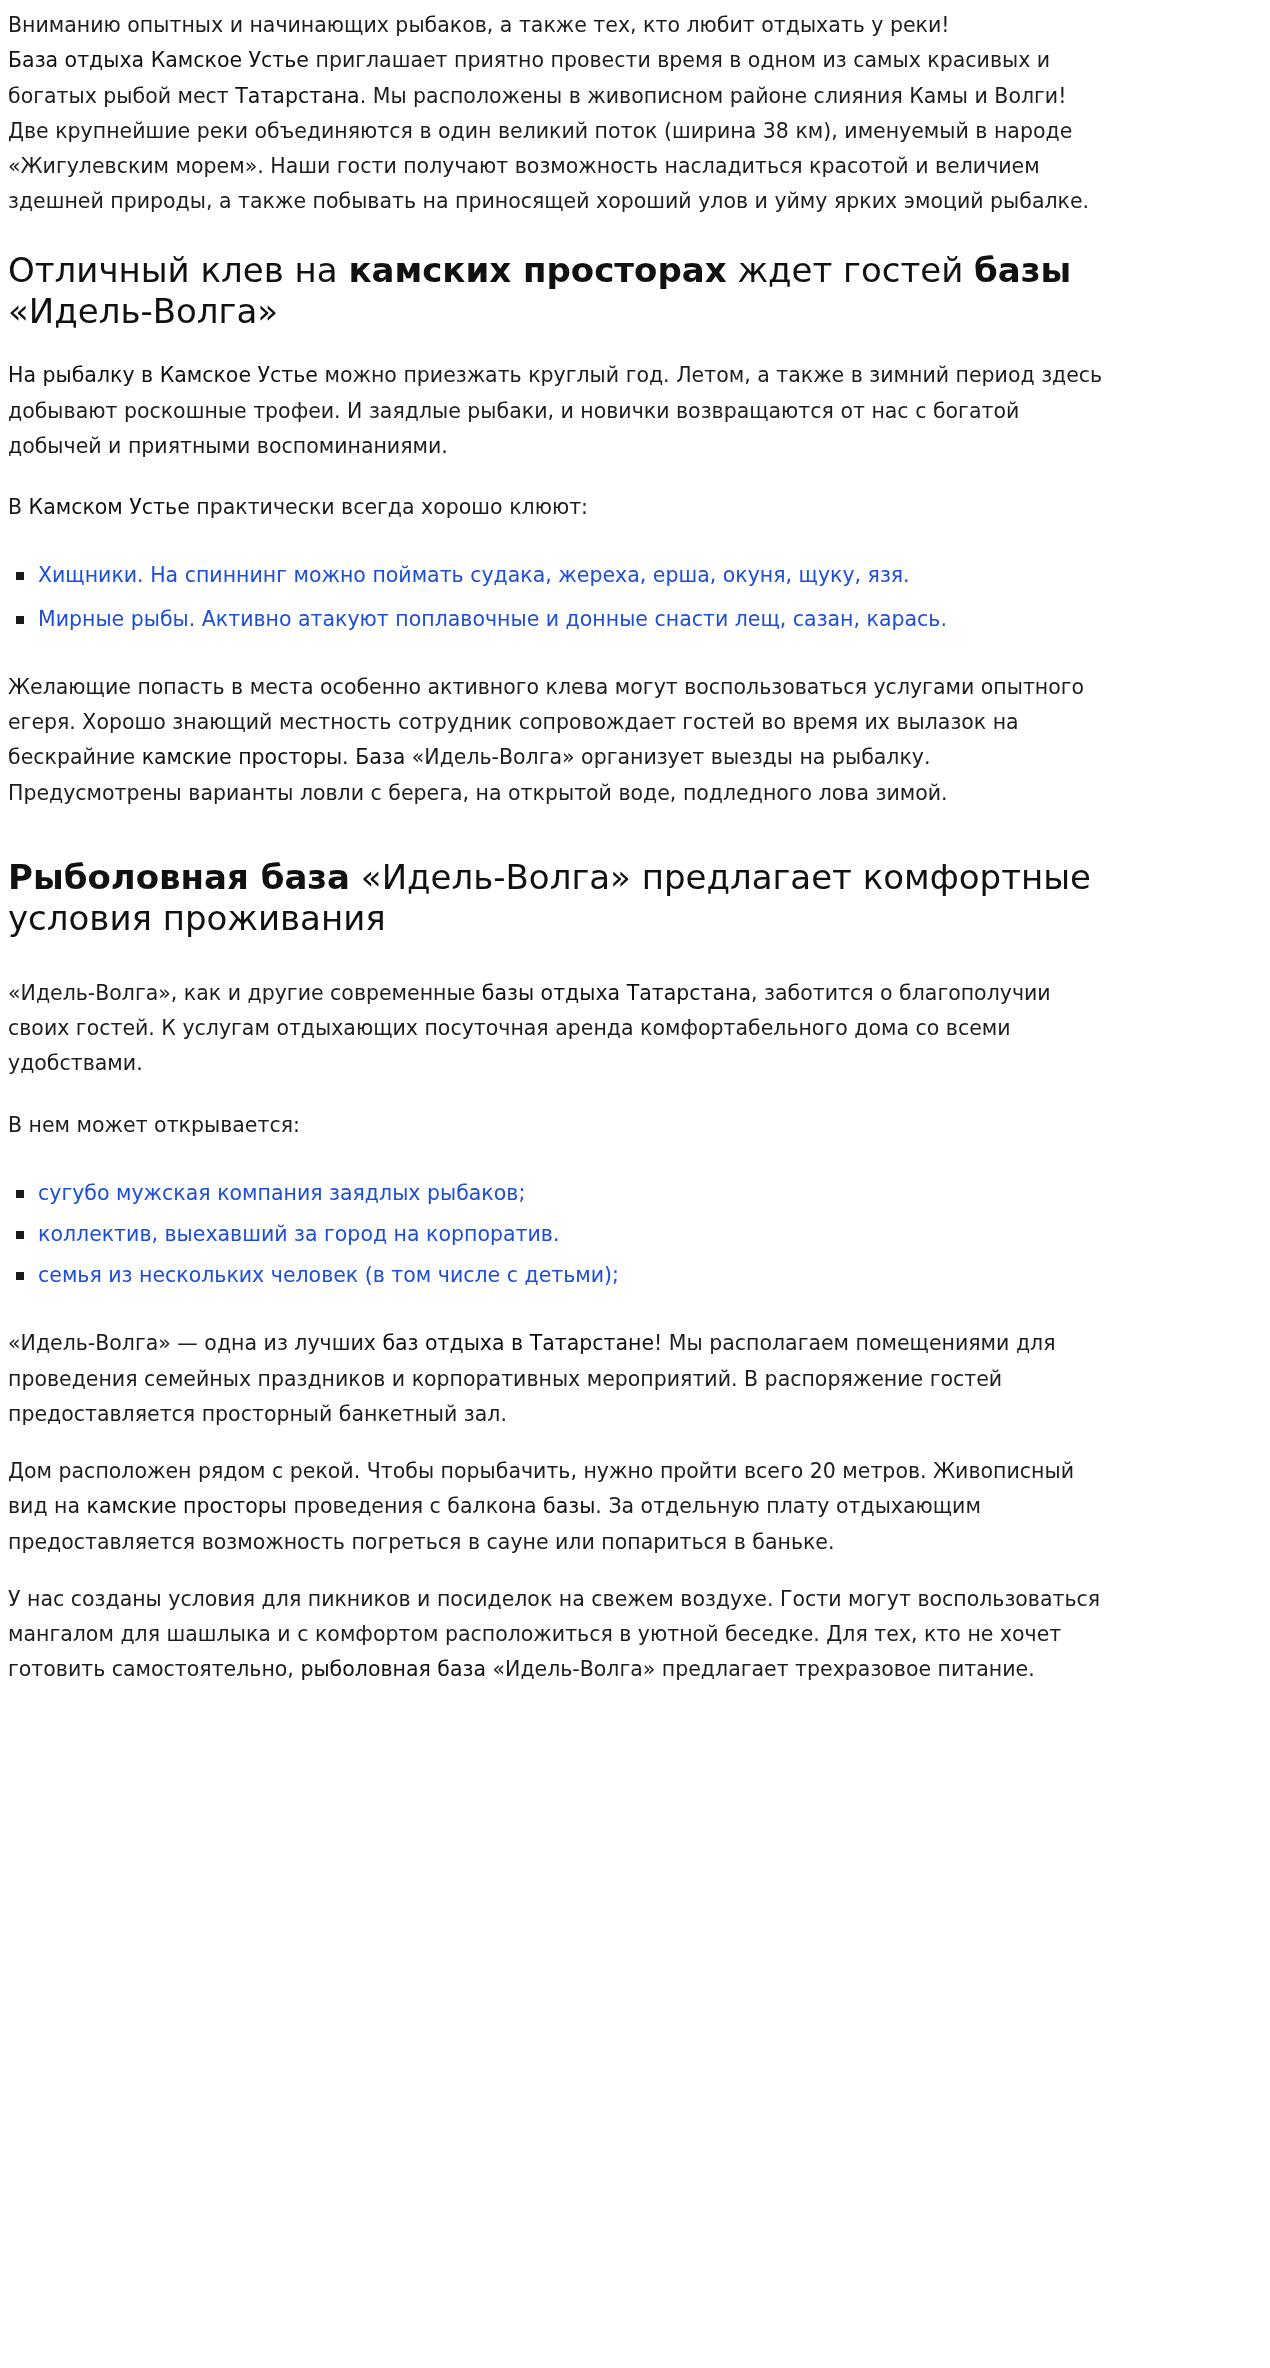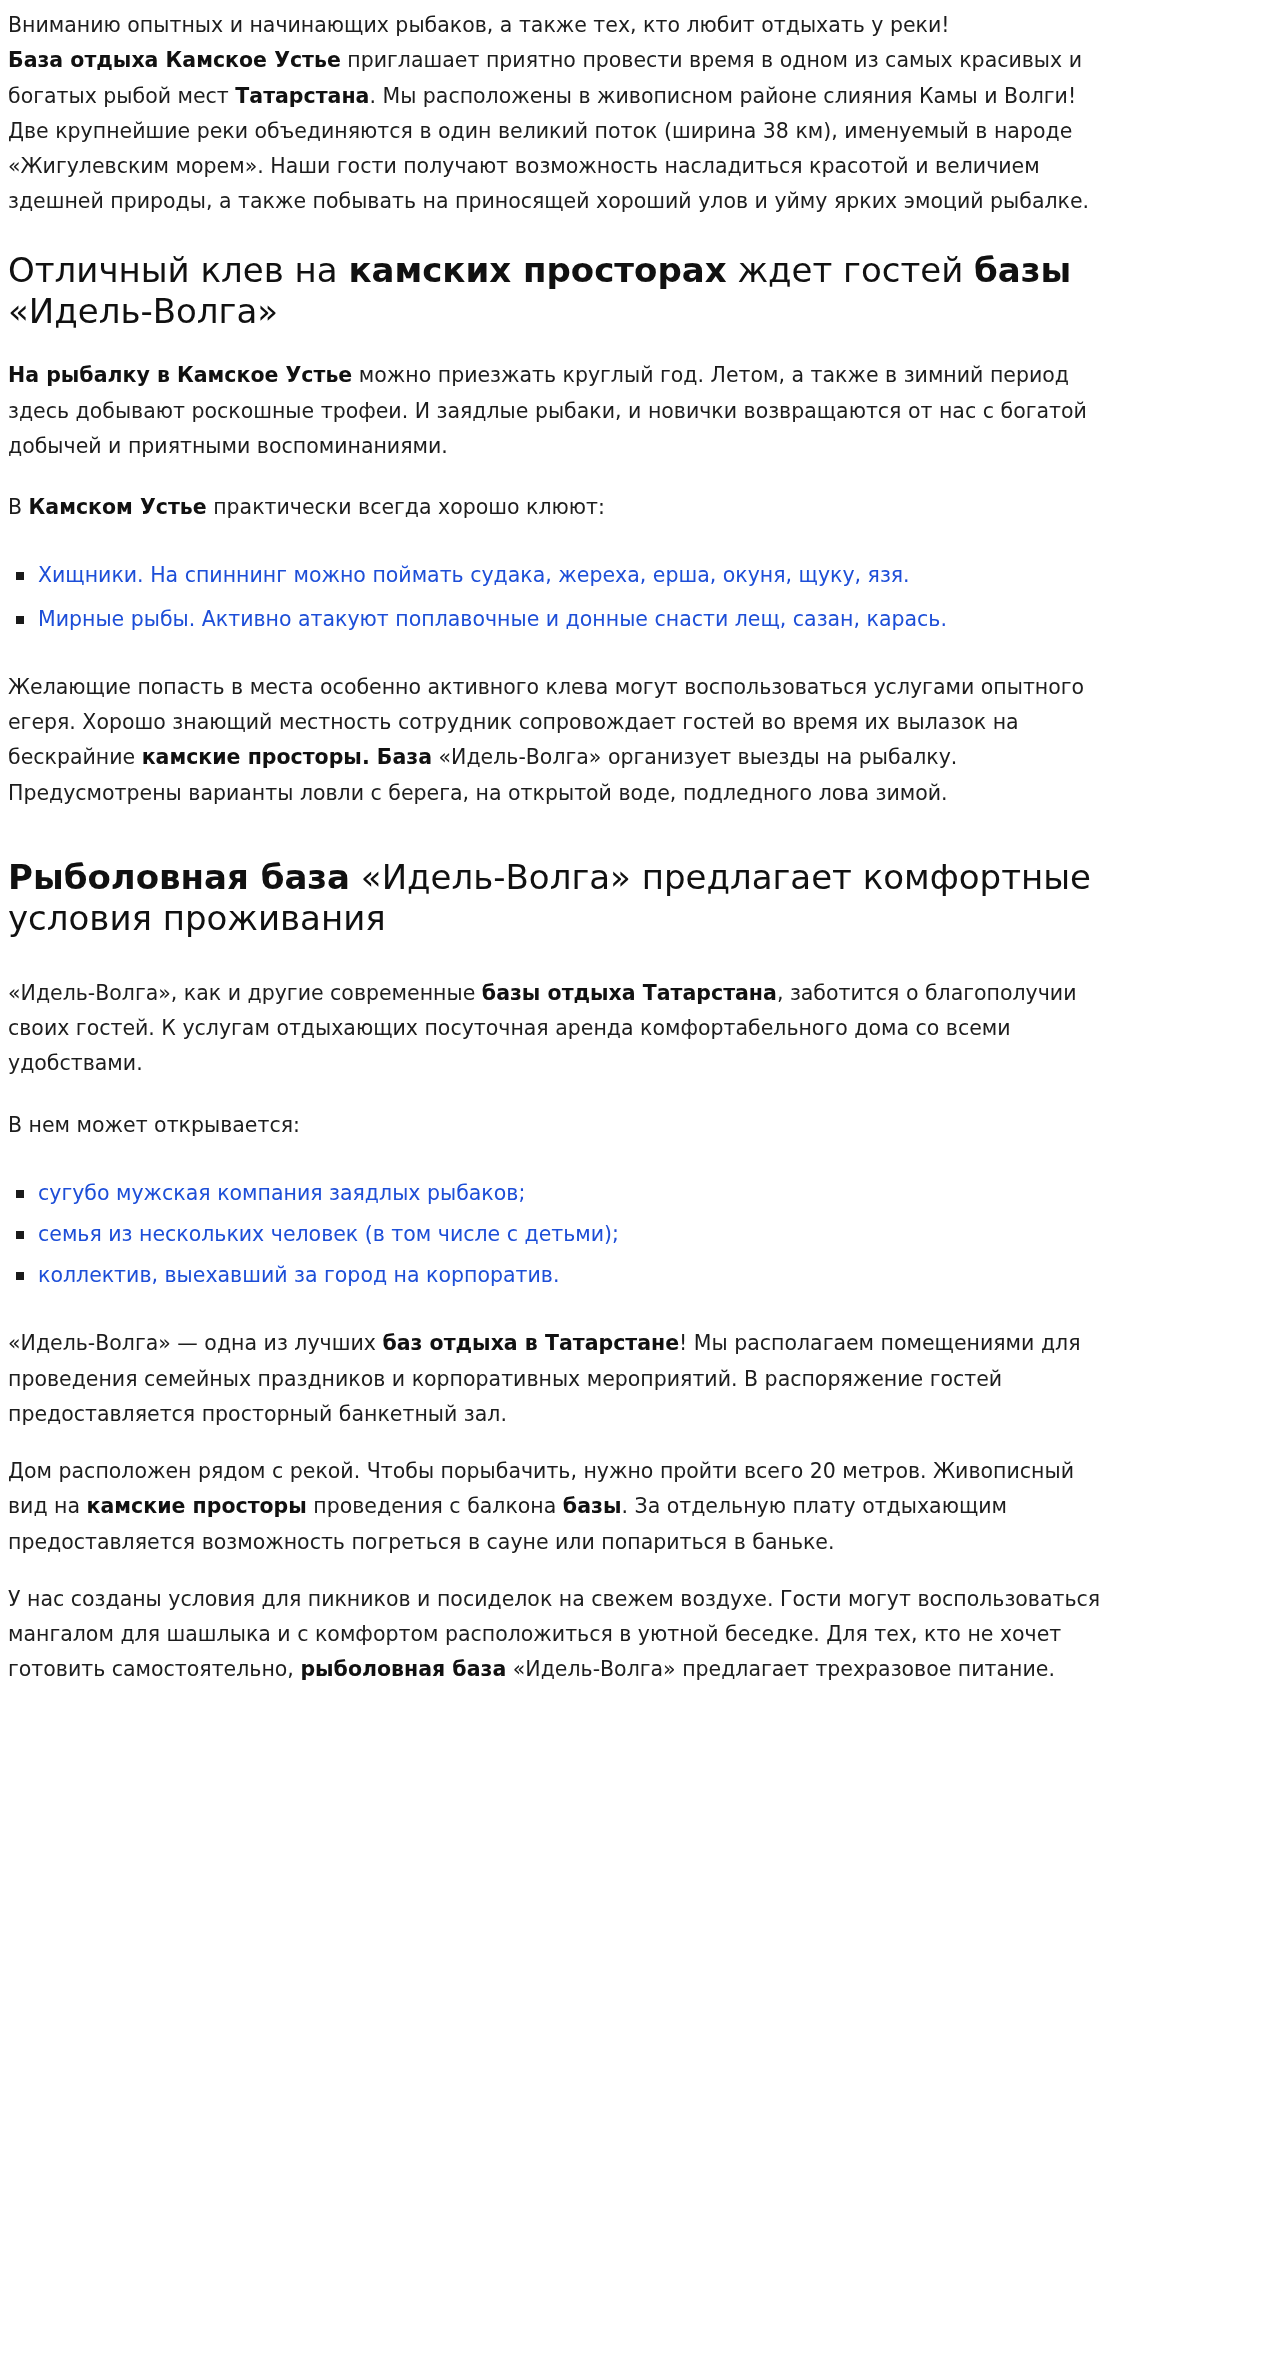--- a/index.html
+++ b/index.html
@@ -35,21 +35,21 @@
     margin: 30px 0 26px 0;
   }
   h2.h2-second {
     margin-top: 46px;
     margin-bottom: 36px;
   }
   h2 b {
     font-weight: 700;
   }
   b {
-    font-weight: 700;
+    font-weight: 400;
     color: #111111;
   }
   ul {
     margin: 0 0 24px 0;
     padding: 0 0 0 30px;
     list-style: none;
   }
   ul li {
     position: relative;
     font-size: 20.5px;
@@ -97,22 +97,22 @@
   <p class="gap-top"><span>Желающие попасть в места особенно активного клева могут воспользоваться услугами опытного егеря. Хорошо знающий местность сотрудник сопровождает гостей во время их вылазок на бескрайние </span><b>камские просторы. База</b><span> «Идель-Волга» организует выезды на рыбалку. Предусмотрены варианты ловли с берега, на открытой воде, подледного лова зимой.</span></p>
 
   <h2 class="h2-second"><b>Рыболовная база</b><span> «Идель-Волга» предлагает комфортные условия проживания</span></h2>
 
   <p><span>«Идель-Волга», как и другие современные </span><b>базы отдыха Татарстана</b><span>, заботится о благополучии своих гостей. К услугам отдыхающих посуточная аренда комфортабельного дома со всеми удобствами.</span></p>
 
   <p class="gap-small">В нем может открывается:</p>
 
   <ul class="gap-top">
     <li>сугубо мужская компания заядлых рыбаков;</li>
+    <li>коллектив, выехавший за город на корпоратив.</li>
     <li>семья из нескольких человек (в том числе с детьми);</li>
-    <li>коллектив, выехавший за город на корпоратив.</li>
   </ul>
 
   <p class="gap-top"><span>«Идель-Волга» — одна из лучших </span><b>баз отдыха в Татарстане</b><span>! Мы располагаем помещениями для проведения семейных праздников и корпоративных мероприятий. В распоряжение гостей предоставляется просторный банкетный зал.</span></p>
 
   <p><span>Дом расположен рядом с рекой. Чтобы порыбачить, нужно пройти всего 20 метров. Живописный вид на </span><b>камские просторы</b><span> проведения с балкона </span><b>базы</b><span>. За отдельную плату отдыхающим предоставляется возможность погреться в сауне или попариться в баньке.</span></p>
 
   <p><span>У нас созданы условия для пикников и посиделок на свежем воздухе. Гости могут воспользоваться мангалом для шашлыка и с комфортом расположиться в уютной беседке. Для тех, кто не хочет готовить самостоятельно, </span><b>рыболовная база</b><span> «Идель-Волга» предлагает трехразовое питание.</span></p>
 
 </div>
 

